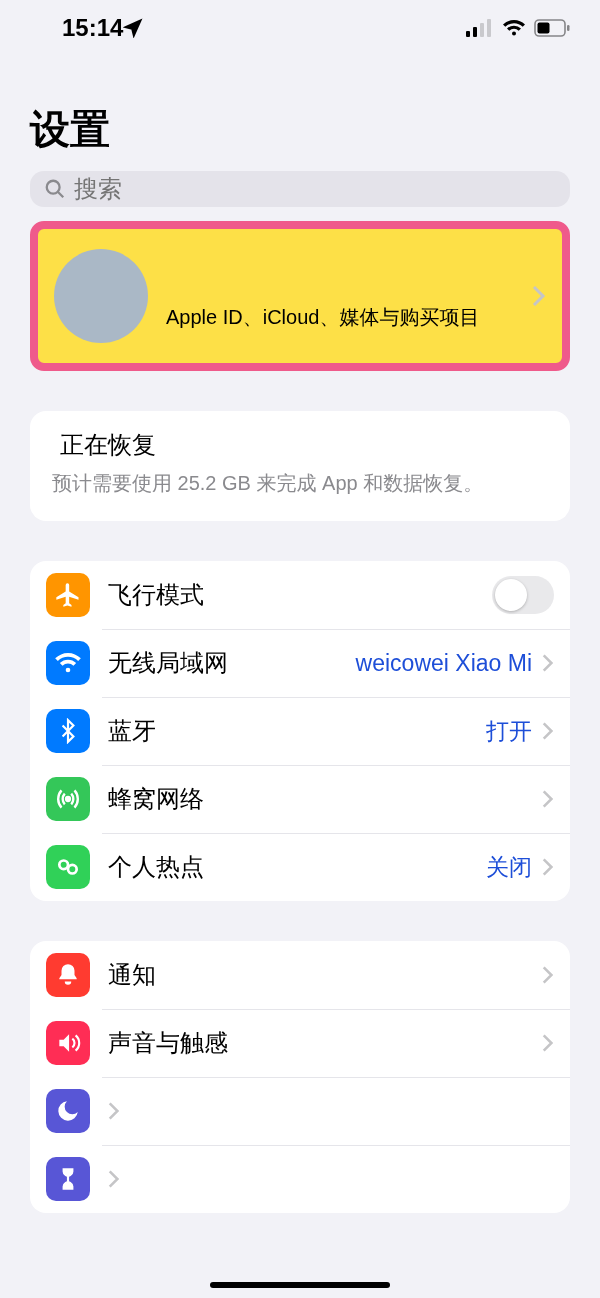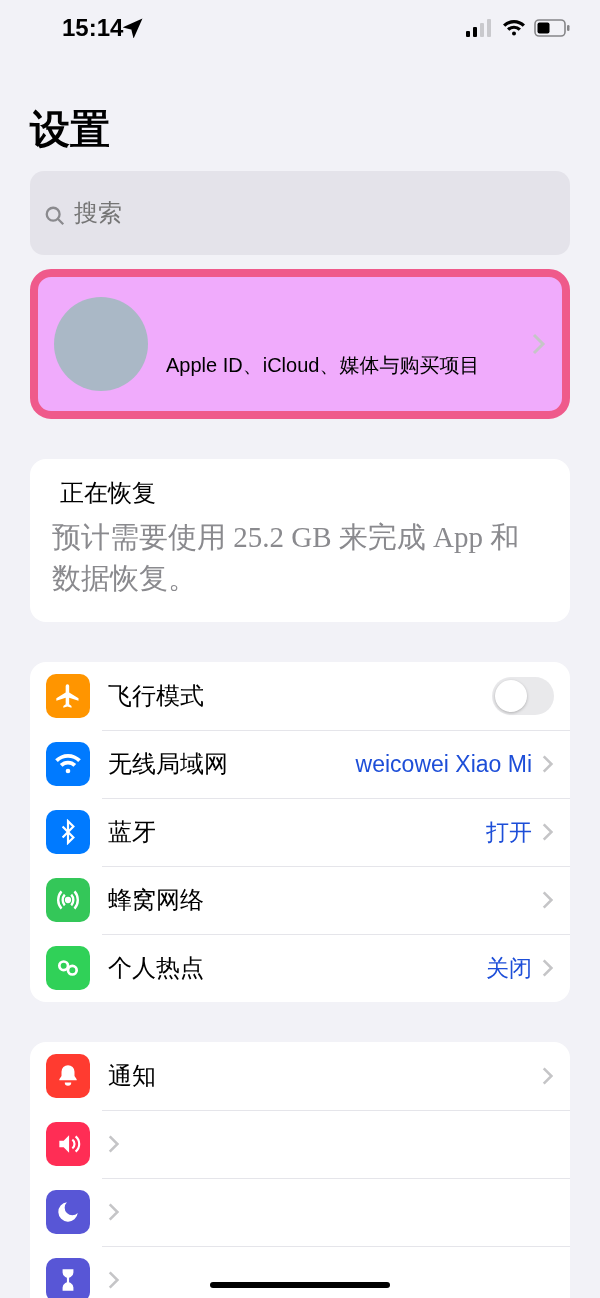--- a/index.html
+++ b/index.html
@@ -1,31 +1,31 @@
 <!DOCTYPE html>
 <html><head>
 <meta charset="utf-8">
 <style>
   * { margin: 0; padding: 0; box-sizing: border-box; -webkit-font-smoothing: antialiased; }
   html, body { width: 600px; height: 1298px; background: #f2f2f7; font-family: -apple-system, "Helvetica Neue", Arial, sans-serif; color: #000; overflow: hidden; position: relative; }
   .status-bar { display: flex; justify-content: space-between; align-items: center; padding: 14px 30px 10px 30px; font-size: 24px; font-weight: 600; }
   .status-left { display: flex; align-items: center; margin-left: 32px; }
   .status-right { display: flex; align-items: center; gap: 8px; }
   .page-title { font-size: 40px; font-weight: 700; padding: 50px 30px 14px 30px; }
-  .search-wrap { margin: 0 30px 14px 30px; background: #e4e3ea; border-radius: 14px; display: flex; align-items: flex-end; padding: 28px 14px; }
+  .search-wrap { margin: 0 30px 14px 30px; background: #e4e3ea; border-radius: 14px; display: flex; align-items: center; padding: 4px 14px; }
   .search-wrap svg { flex: 0 0 auto; }
   .search-input { border: none; outline: none; background: transparent; font-size: 24px; color: #8a8a8e; margin-left: 8px; width: 100%; }
-  .highlighted { margin: 14px 30px 0 30px; border: 8px solid #ef5a8b; border-radius: 21px; background: #f0abfc; }
+  .highlighted { margin: 14px 30px 0 30px; border: 8px solid #ef5a8b; border-radius: 14px; background: #fde047; }
   .apple-id-row { display: flex; align-items: center; padding: 20px 16px 20px 16px; }
   .avatar { width: 94px; height: 94px; border-radius: 50%; background: #aab8c6; flex: 0 0 auto; }
   .apple-id-text { flex: 1; font-size: 20px; color: #000; padding-left: 18px; padding-top: 42px; }
   .chevron { color: #c5c5c7; flex: 0 0 auto; }
   .restore { margin: 40px 30px 0 30px; background: #fff; border-radius: 16px; padding: 18px 22px 24px 22px; }
   .restore-title { font-size: 24px; font-weight: 400; margin-bottom: 8px; margin-left: 8px; }
-  .restore-sub { font-size: 29px; color: #8a8a8e; line-height: 1.4; font-family: Liberation Serif, serif; }
+  .restore-sub { font-size: 20px; color: #8a8a8e; line-height: 1.4; }
   .list { margin: 40px 30px 0 30px; background: #fff; border-radius: 16px; overflow: hidden; }
   .row { display: flex; align-items: center; padding: 12px 16px 12px 16px; min-height: 64px; position: relative; }
   .row + .row::before { content: ""; position: absolute; top: 0; left: 72px; right: 0; height: 1px; background: #e5e5ea; }
   .icon-box { width: 44px; height: 44px; border-radius: 10px; display: flex; align-items: center; justify-content: center; flex: 0 0 auto; margin-right: 18px; }
   .row-label { font-size: 24px; flex: 1; }
   .row-value { font-size: 23px; color: #1d4ed8; margin-right: 10px; }
   .toggle { width: 62px; height: 38px; border-radius: 19px; background: #e9e9eb; position: relative; flex: 0 0 auto; }
   .toggle::after { content: ""; position: absolute; left: 3px; top: 3px; width: 32px; height: 32px; border-radius: 50%; background: #fff; box-shadow: 0 1px 3px rgba(0,0,0,0.25); }
   .home-indicator { position: absolute; bottom: 10px; left: 50%; transform: translateX(-50%); width: 180px; height: 6px; background: #000; border-radius: 3px; }
   .orange { background: #ff9500; }
@@ -169,20 +169,21 @@
       </svg>
   </div>
 
   <div class="row">
     <div class="icon-box pink">
       <svg width="26" height="26" viewBox="0 0 24 24" fill="#fff">
           <path d="M4 9v6h4l5 5V4L8 9H4z"></path>
           <path d="M16 8a5 5 0 010 8M19 5a9 9 0 010 14" fill="none" stroke="#fff" stroke-width="2"></path>
         </svg>
     </div>
+    <div class="row-label">声音与触感</div>
     <svg class="chevron" width="12" height="20" viewBox="0 0 14 22" fill="none" stroke="#c5c5c7" stroke-width="3">
         <polyline points="2,2 11,11 2,20"></polyline>
       </svg>
   </div>
 
   <div class="row">
     <div class="icon-box indigo">
       <svg width="26" height="26" viewBox="0 0 24 24" fill="#fff">
           <path d="M21 13A9 9 0 1111 3a7 7 0 0010 10z"></path>
         </svg>

